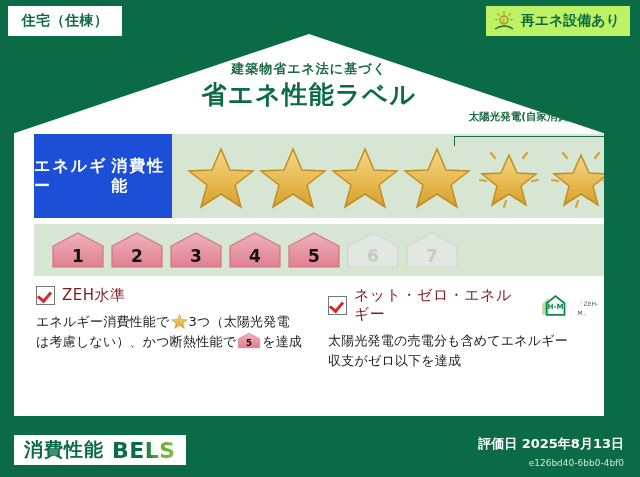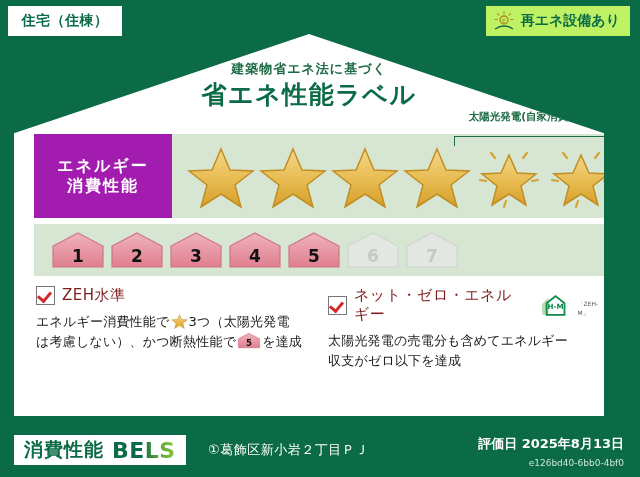--- a/index.html
+++ b/index.html
@@ -38,23 +38,23 @@
   .title-lg{
     position:absolute;top:44px;left:0;right:0;text-align:center;
     color:#0b6b46;font-size:25px;font-weight:bold;letter-spacing:1.5px;
   }
 
   
   .rows{position:absolute;left:20px;top:100px;width:572px;}
   .row{display:flex;align-items:stretch;height:84px;margin-bottom:6px;}
   .row.insul{height:52px;}
   .row-label{
-    width:138px;flex:0 0 138px;background:#a21caf;color:#fff;
-    display:flex;flex-direction:column;align-items:center;justify-content:center;
-    font-weight:bold;font-size:16px;line-height:1.25;letter-spacing:2px;text-align:right;
+    width:138px;flex:0 0 138px;background:#1d4ed8;color:#fff;
+    display:flex;flex-direction:row;align-items:center;justify-content:center;
+    font-weight:bold;font-size:16px;line-height:1.25;letter-spacing:2px;
   }
   .row-body{
     flex:1;background:#d7e5d3;position:relative;
     display:flex;align-items:center;
   }
   .stars{display:flex;align-items:center;gap:2px;padding-left:14px;}
   .star-wrap{position:relative;width:70px;height:66px;}
   .star-wrap svg{position:absolute;left:0;top:0;}
 
   
@@ -281,17 +281,16 @@
         </div>
       </div>
     </div>
   </div>
 
   <div class="footer">
     <div class="bels">
       <span class="jp">消費性能</span>
       <span class="en">BELS</span>
     </div>
-    <div class="addr">①葛飾区新小岩２丁目ＰＪ</div>
     <div class="eval">評価日 2025年8月13日</div>
     <div class="uid">e126bd40-6bb0-4bf0</div>
   </div>
 </div>
 
 </body></html>

